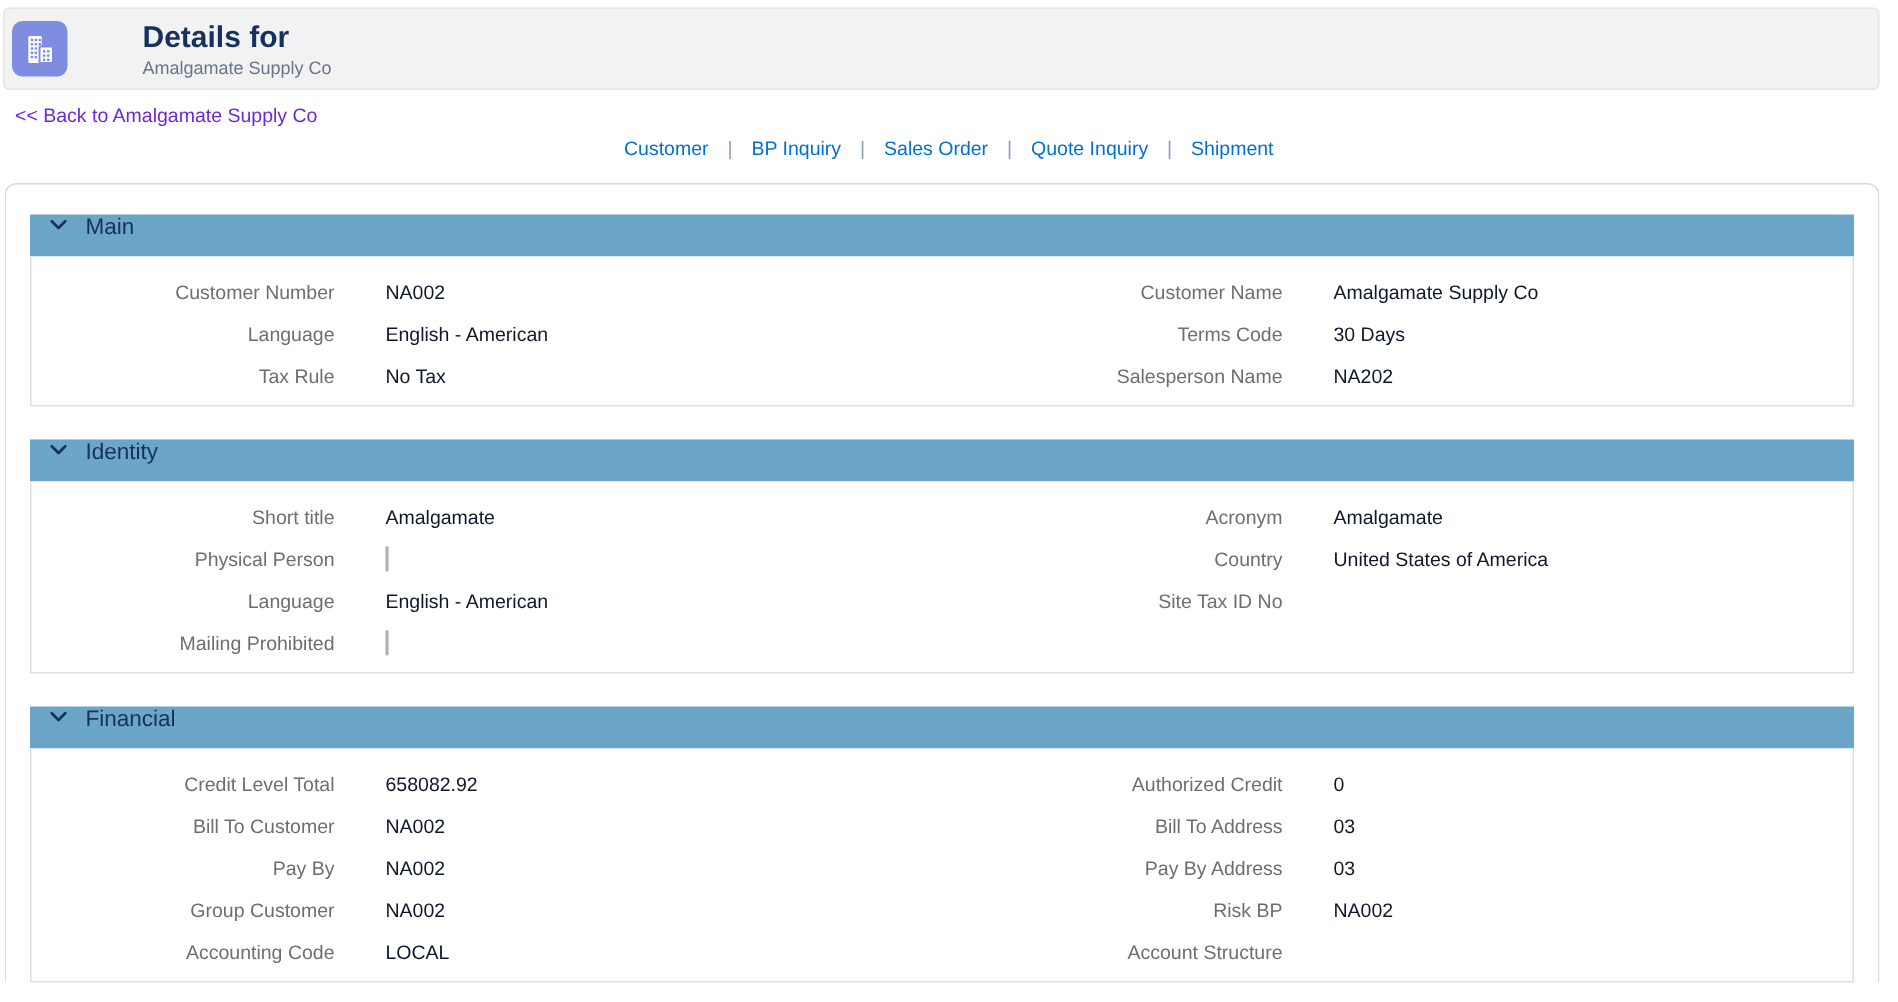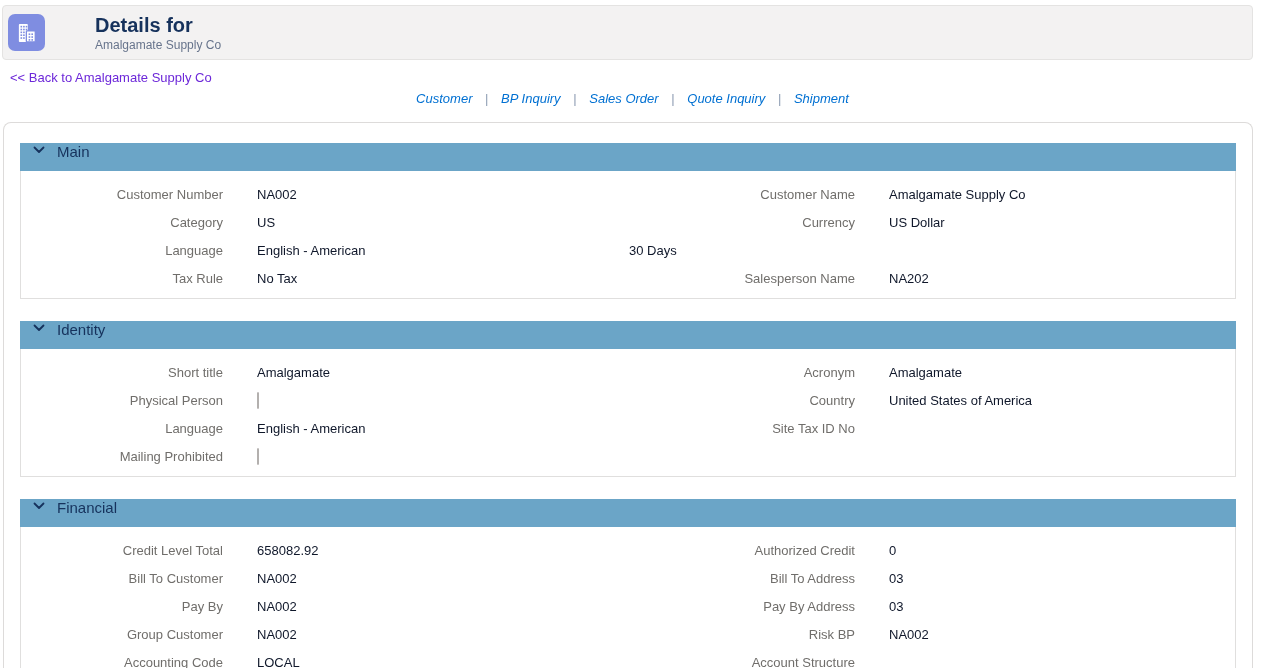--- a/index.html
+++ b/index.html
@@ -33,21 +33,21 @@
   .header-text { margin-left: 9px; }
   .page-title {
     font-size: 20px; font-weight: bold; color: #16325c; line-height: 1.15;
   }
   .page-subtitle { font-size: 12px; color: #67748c; margin-top: 1px; }
 
   
   .back-row { margin: 8px 0 0 10px; }
   .back-link { color: #6d28d9; font-size: 13px; text-decoration: none; cursor: pointer; }
   .nav-bar { text-align: center; margin-top: 5px; font-size: 13px; height: 17px; }
-  .nav-link { color: #0070d2; text-decoration: none; margin: 0 9px; cursor: pointer; font-style: italic; }
+  .nav-link { color: #0070d2; text-decoration: none; margin: 0 9px; cursor: pointer; }
   .nav-sep { color: #8e9db3; }
 
   
   .card {
     margin: 14px 12px 0 3px;
     border: 1px solid #dddbda;
     border-bottom: none;
     border-radius: 8px 8px 0 0;
     padding: 20px 16px 0 16px;
     background: #fff;
@@ -151,28 +151,23 @@
       <span class="section-title">Main</span>
     </div>
     <div class="section-body">
       <div class="field-row">
         <span class="f-label">Customer Number</span>
         <span class="f-value">NA002</span>
         <span class="f-label">Customer Name</span>
         <span class="f-value">Amalgamate Supply Co</span>
       </div>
       <div class="field-row">
-        <span class="f-label">Category</span>
-        <span class="f-value">US</span>
-        <span class="f-label">Currency</span>
-        <span class="f-value">US Dollar</span>
-      </div>
-      <div class="field-row">
         <span class="f-label">Language</span>
         <span class="f-value">English - American</span>
+        <span class="f-label">Terms Code</span>
         <span class="f-value">30 Days</span>
       </div>
       <div class="field-row">
         <span class="f-label">Tax Rule</span>
         <span class="f-value">No Tax</span>
         <span class="f-label">Salesperson Name</span>
         <span class="f-value">NA202</span>
       </div>
     </div>
   </div>

